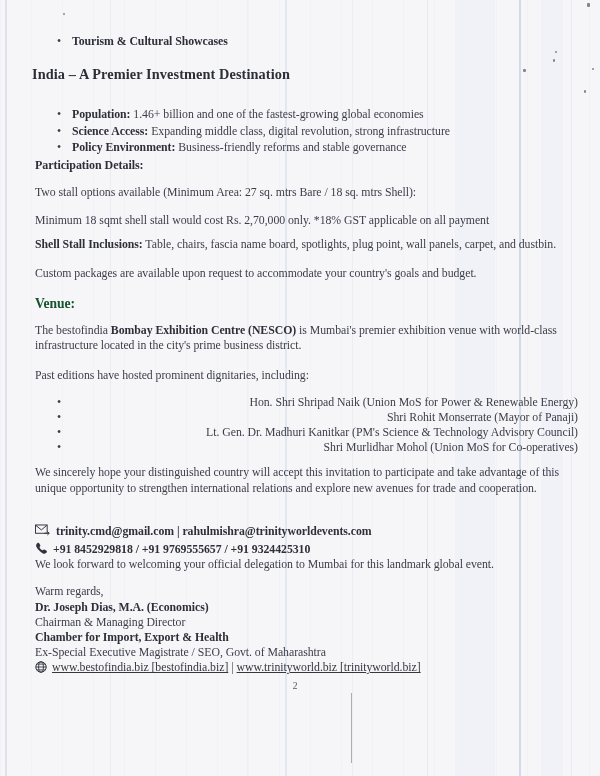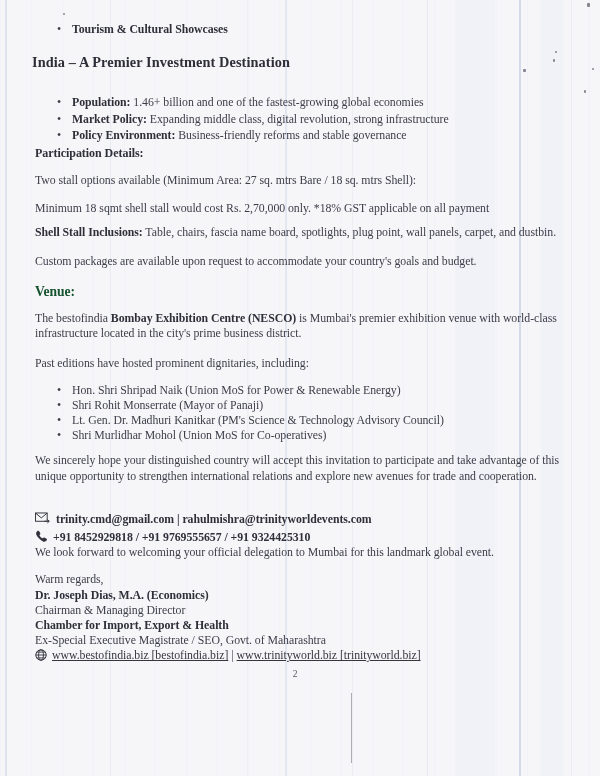--- a/index.html
+++ b/index.html
@@ -16,21 +16,21 @@
     position:absolute;inset:0;
     background:
       repeating-linear-gradient(90deg, rgba(205,212,230,0.12) 0 1px, rgba(0,0,0,0) 1px 31px);
     pointer-events:none;
   }
   .vline{position:absolute;top:0;bottom:0;pointer-events:none;}
   .seg{position:absolute;pointer-events:none;}
   .speck{position:absolute;background:#4a4a58;border-radius:1px;opacity:.65;pointer-events:none;}
 
   .content{
-    position:absolute;left:35px;top:4px;width:543px;
+    position:absolute;left:35px;top:16px;width:543px;
     font-size:11.8px;line-height:15px;letter-spacing:-0.05px;
   }
   p{margin:0;}
   .b{font-weight:bold;color:#2f2f3a;}
   ul{margin:0;padding:0;list-style:none;}
   li{position:relative;padding-left:37px;}
   li::before{content:"\2022";position:absolute;left:22px;top:0;color:#3a3a46;}
 
   .top-list{margin-top:18px;}
   .top-list li{line-height:15px;}
@@ -40,21 +40,21 @@
   .part-head{margin-top:2px;font-size:12px;}
   .two-stall{margin-top:12px;}
   .options-list{margin-top:12px;}
   .options-list li{line-height:16px;}
   .min-note{margin-top:13px;}
   .inclusions{margin-top:9px;}
   .custom{margin-top:14px;}
   h2{margin:14px 0 0 0;font-size:13.6px;line-height:17px;font-weight:bold;color:#14532d;}
   .venue-desc{margin-top:11px;line-height:15.5px;}
   .past{margin-top:14px;}
-  .dign-list{margin-top:12px;}
+  .dign-list{margin-top:12px;text-align:right;}
   .dign-list li{line-height:15.2px;}
   .hope{margin-top:10px;line-height:15.5px;}
   .confirm{margin-top:7px;line-height:15.5px;}
   .contact{margin-top:27px;line-height:16px;font-weight:bold;color:#2f2f3a;}
   .contact.phone{margin-top:2px;}
   .contact svg{vertical-align:-1px;margin-right:6px;}
   .welcome{}
   .signature{margin-top:12px;}
   .signature div{line-height:15.2px;}
   .web-line a{color:#36363f;text-decoration:underline;}
@@ -93,21 +93,21 @@
   <div class="content">
 
     <ul class="top-list">
       <li><span class="b">Tourism &amp; Cultural Showcases</span></li>
     </ul>
 
     <h1>India – A Premier Investment Destination</h1>
 
     <ul class="india-list">
       <li><span class="b">Population:</span><span> 1.46+ billion and one of the fastest-growing global economies</span></li>
-      <li><span class="b">Market Policy:</span><span> Expanding middle class, digital revolution, strong infrastructure</span></li>
+      <li><span class="b">Science Access:</span><span> Expanding middle class, digital revolution, strong infrastructure</span></li>
       <li><span class="b">Policy Environment:</span><span> Business-friendly reforms and stable governance</span></li>
     </ul>
 
     <p class="part-head b">Participation Details:</p>
 
     <p class="two-stall">Two stall options available (Minimum Area: 27 sq. mtrs Bare / 18 sq. mtrs Shell):</p>
 
 
     <p class="min-note">Minimum 18 sqmt shell stall would cost Rs. 2,70,000 only. *18% GST applicable on all payment</p>
 

